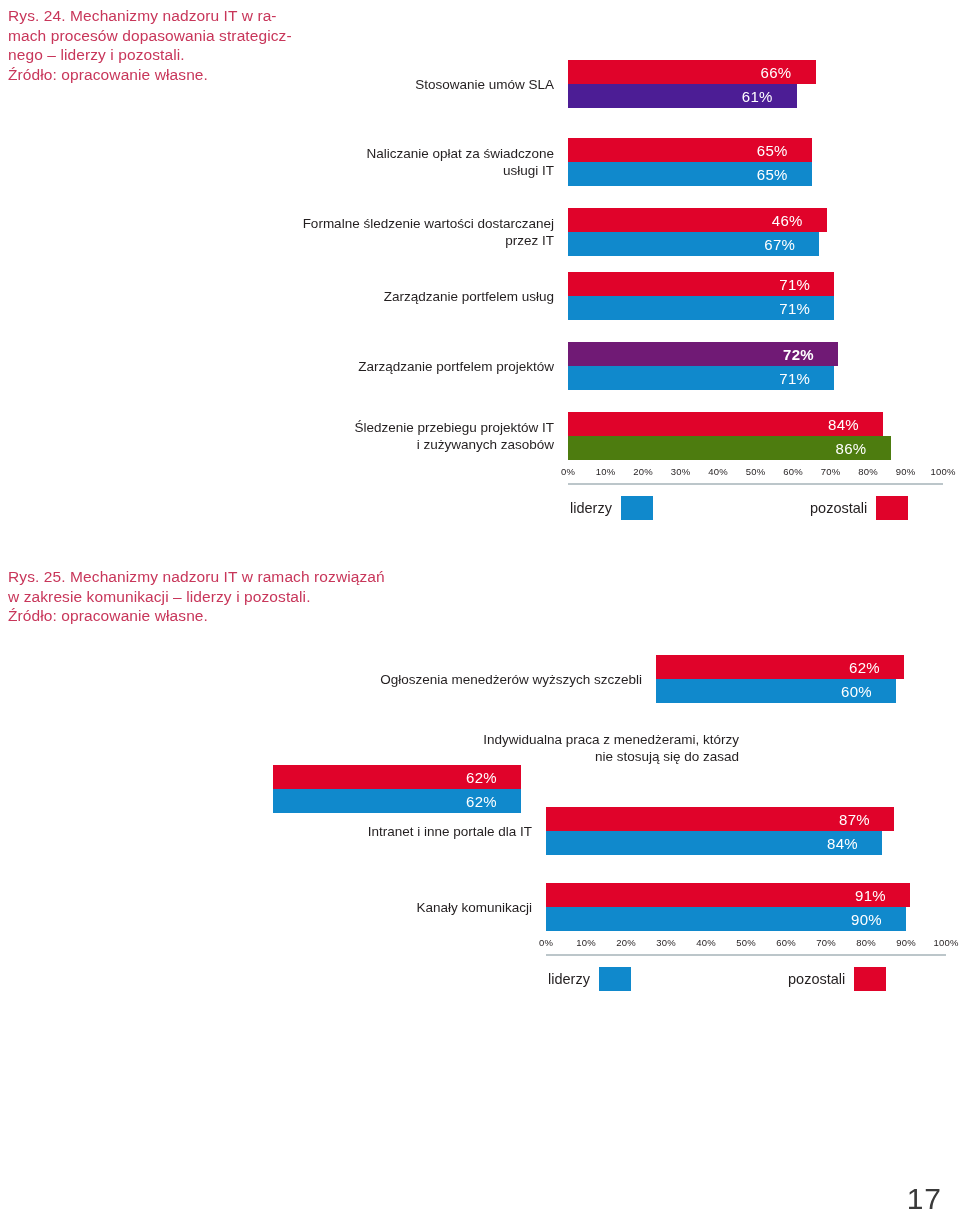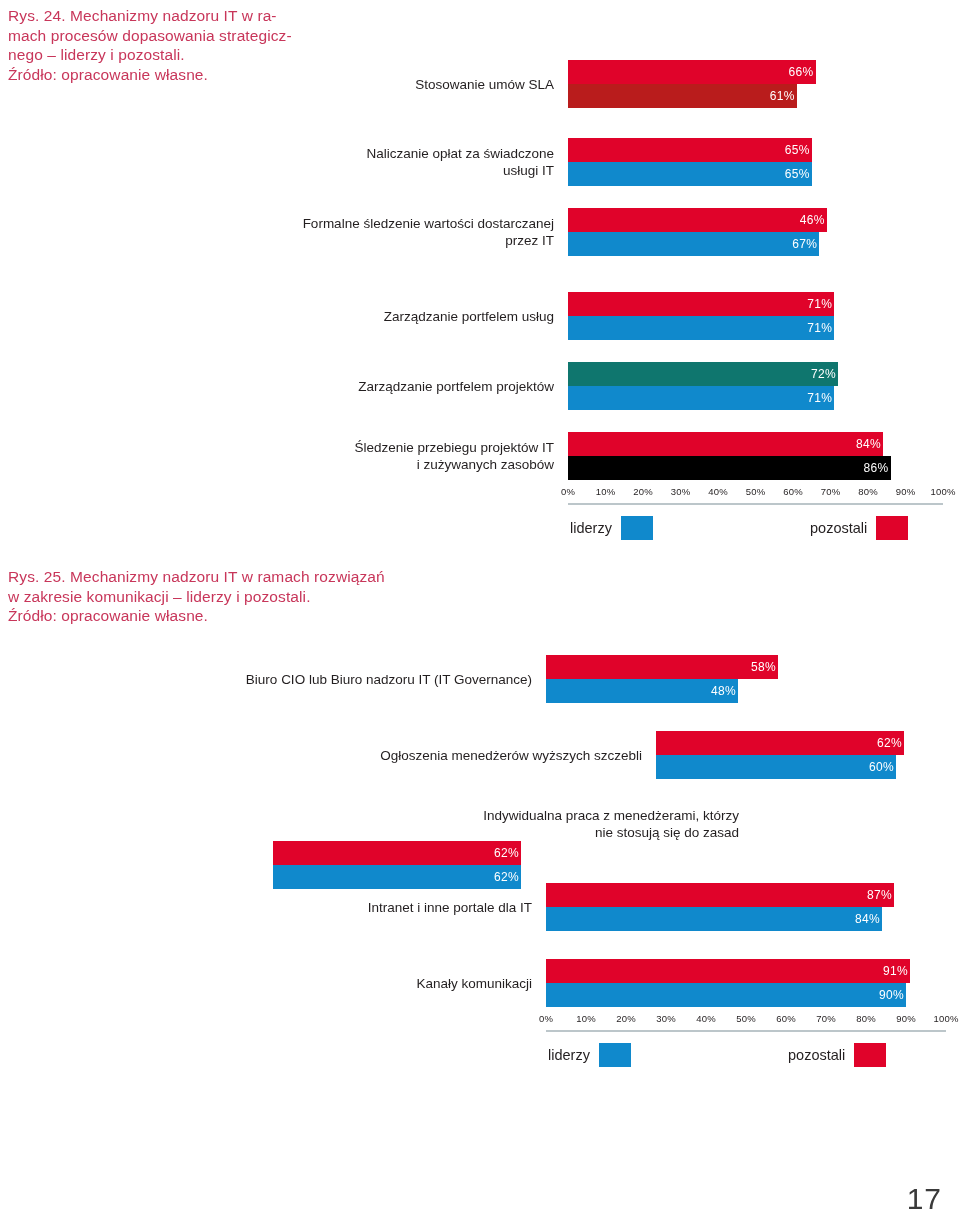--- a/index.html
+++ b/index.html
@@ -65,23 +65,23 @@
     height: 24px;
     display: flex;
     align-items: center;
     justify-content: flex-end;
   }
   .bar.red  { background: #e0032a; }
   .bar.blue { background: #1089cc; }
 
   .bar-value {
     color: #ffffff;
-    font-size: 12px;
+    font-size: 15px;
     letter-spacing: 0.3px;
-    padding-right: 2px;
+    padding-right: 24px;
     white-space: nowrap;
   }
 
   
   .axis {
     position: relative;
     box-sizing: border-box;
   }
   .axis-line {
     position: absolute;
@@ -144,38 +144,38 @@
 Źródło: opracowanie własne.</div>
 
 <div class="chart" id="chart-1">
   <div class="rows" id="chart-1-rows">
       <div class="row" style="height: 48px; margin-bottom: 30px;">
         <div class="row-label" style="width: 568px;">Stosowanie umów SLA</div>
         <div class="bars" style="width: 392px;">
           <div class="bar red" style="width: 247.5px; background: rgb(224, 3, 42);">
             <span class="bar-value">66%</span>
           </div>
-          <div class="bar blue" style="width: 228.75px; background: #b91c1c;">
+          <div class="bar blue" style="width: 228.75px; background: #4c1d95;">
             <span class="bar-value">61%</span>
           </div>
         </div>
       </div>
       <div class="row" style="height: 48px; margin-bottom: 22px;">
         <div class="row-label" style="width: 568px;">Naliczanie opłat za świadczone
 usługi IT</div>
         <div class="bars" style="width: 392px;">
           <div class="bar red" style="width: 243.75px; background: rgb(224, 3, 42);">
             <span class="bar-value">65%</span>
           </div>
           <div class="bar blue" style="width: 243.75px; background: rgb(16, 137, 204);">
             <span class="bar-value">65%</span>
           </div>
         </div>
       </div>
-      <div class="row" style="height: 48px; margin-bottom: 36px;">
+      <div class="row" style="height: 48px; margin-bottom: 16px;">
         <div class="row-label" style="width: 568px;">Formalne śledzenie wartości dostarczanej
 przez IT</div>
         <div class="bars" style="width: 392px;">
           <div class="bar red" style="width: 258.75px; background: rgb(224, 3, 42);">
             <span class="bar-value">46%</span>
           </div>
           <div class="bar blue" style="width: 251.25px; background: rgb(16, 137, 204);">
             <span class="bar-value">67%</span>
           </div>
         </div>
@@ -187,36 +187,36 @@
             <span class="bar-value">71%</span>
           </div>
           <div class="bar blue" style="width: 266.25px; background: rgb(16, 137, 204);">
             <span class="bar-value">71%</span>
           </div>
         </div>
       </div>
       <div class="row" style="height: 48px; margin-bottom: 22px;">
         <div class="row-label" style="width: 568px;">Zarządzanie portfelem projektów</div>
         <div class="bars" style="width: 392px;">
-          <div class="bar red" style="width: 270px; background: #0f766e;">
+          <div class="bar red" style="width: 270px; background: #701a75; font-weight: bold;">
             <span class="bar-value">72%</span>
           </div>
           <div class="bar blue" style="width: 266.25px; background: rgb(16, 137, 204);">
             <span class="bar-value">71%</span>
           </div>
         </div>
       </div>
       <div class="row" style="height: 48px; margin-bottom: 0px;">
         <div class="row-label" style="width: 568px;">Śledzenie przebiegu projektów IT
 i zużywanych zasobów</div>
         <div class="bars" style="width: 392px;">
           <div class="bar red" style="width: 315px; background: rgb(224, 3, 42);">
             <span class="bar-value">84%</span>
           </div>
-          <div class="bar blue" style="width: 322.5px; background: #000000; justify-content: flex-end;">
+          <div class="bar blue" style="width: 322.5px; background: #4d7c0f; justify-content: flex-end;">
             <span class="bar-value">86%</span>
           </div>
         </div>
       </div>
     </div>
   <div class="axis" id="chart-1-axis" style="margin-left: 568px; width: 375px; height: 26px; margin-top: 6px;">
     <div class="axis-line"></div>
   <div class="tick" style="left: 0px;">0%</div>
       <div class="tick" style="left: 37.5px;">10%</div>
       <div class="tick" style="left: 75px;">20%</div>
@@ -241,31 +241,20 @@
     </div>
 </div>
 
 <div class="caption" id="caption-25">Rys. 25. Mechanizmy nadzoru IT w ramach rozwiązań
 w zakresie komunikacji – liderzy i pozostali.
 Źródło: opracowanie własne.</div>
 
 <div class="chart" id="chart-2">
   <div class="rows" id="chart-2-rows">
       <div class="row" style="height: 48px; margin-bottom: 28px;">
-        <div class="row-label" style="width: 546px;">Biuro CIO lub Biuro nadzoru IT (IT Governance)</div>
-        <div class="bars" style="width: 414px;">
-          <div class="bar red" style="width: 232px; background: rgb(224, 3, 42);">
-            <span class="bar-value">58%</span>
-          </div>
-          <div class="bar blue" style="width: 192px; background: rgb(16, 137, 204);">
-            <span class="bar-value">48%</span>
-          </div>
-        </div>
-      </div>
-      <div class="row" style="height: 48px; margin-bottom: 28px;">
         <div class="row-label" style="width: 656px;">Ogłoszenia menedżerów wyższych szczebli</div>
         <div class="bars" style="width: 414px;">
           <div class="bar red" style="width: 248px; background: rgb(224, 3, 42);">
             <span class="bar-value">62%</span>
           </div>
           <div class="bar blue" style="width: 240px; background: rgb(16, 137, 204);">
             <span class="bar-value">60%</span>
           </div>
         </div>
       </div>

